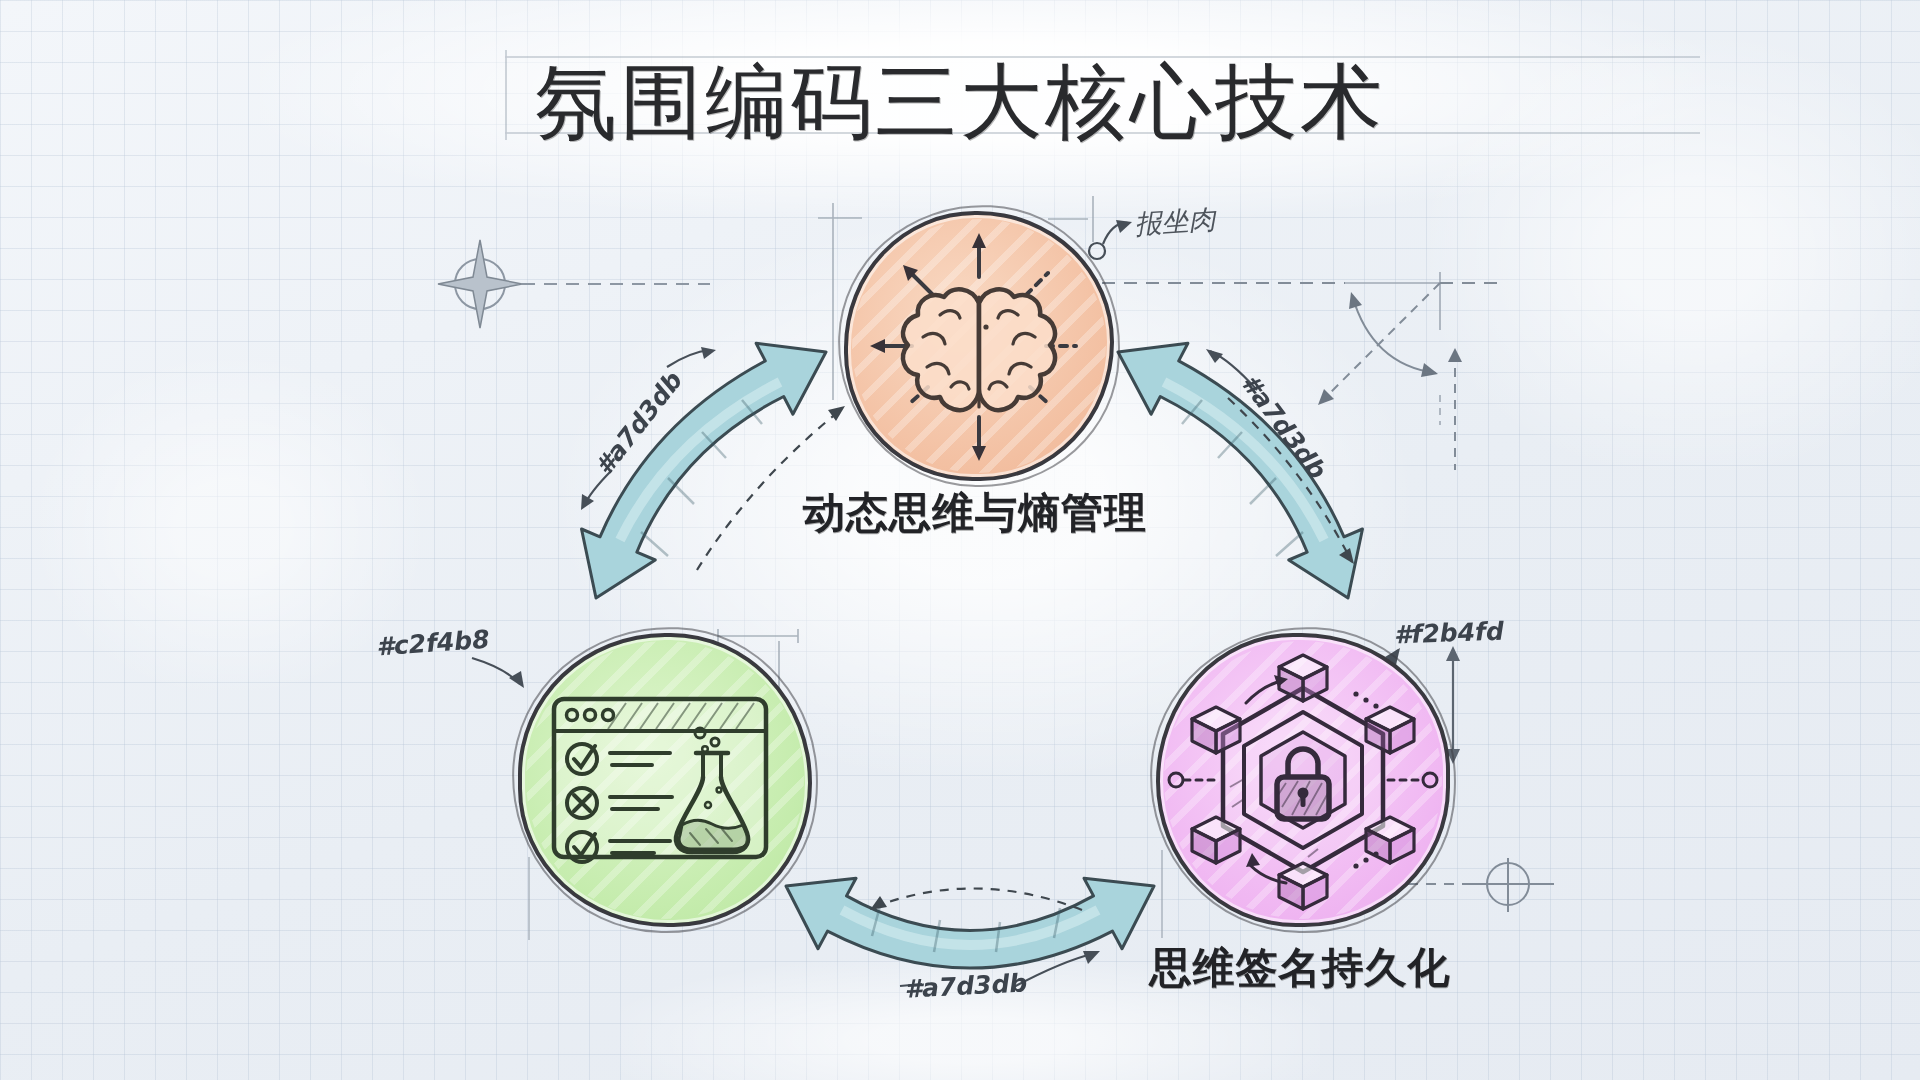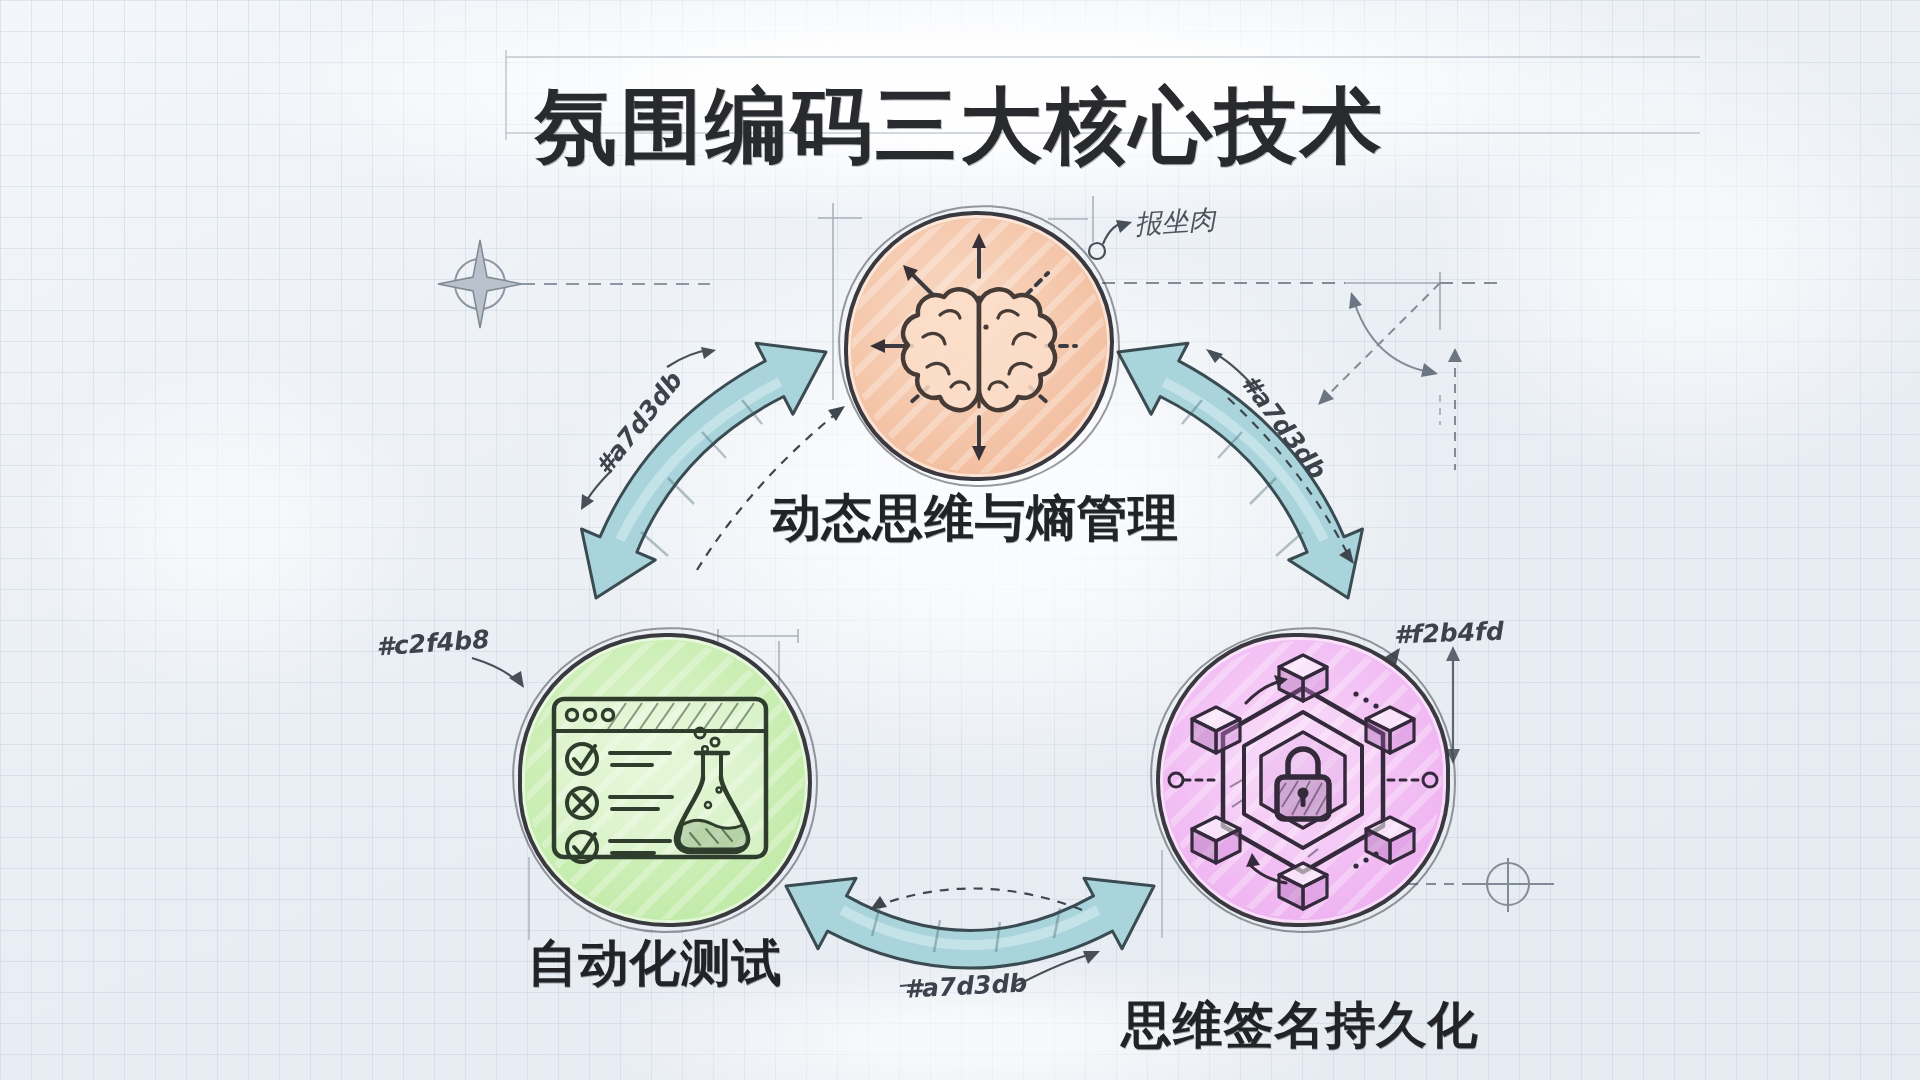--- a/index.html
+++ b/index.html
@@ -15,42 +15,42 @@
   .wash{position:absolute;pointer-events:none;}
   .w1{left:260px;top:-40px;width:1450px;height:260px;background:radial-gradient(ellipse at center,rgba(255,255,255,.96) 25%,rgba(255,255,255,0) 75%);}
   .w2{left:560px;top:220px;width:850px;height:560px;background:radial-gradient(ellipse at center,rgba(255,255,255,.8) 20%,rgba(255,255,255,0) 72%);}
   .w3{left:1430px;top:40px;width:520px;height:430px;background:radial-gradient(ellipse at center,rgba(255,255,255,.55) 20%,rgba(255,255,255,0) 75%);}
   .w4{left:40px;top:360px;width:380px;height:330px;background:radial-gradient(ellipse at center,rgba(255,255,255,.5) 20%,rgba(255,255,255,0) 75%);}
   .w5{left:620px;top:960px;width:700px;height:160px;background:radial-gradient(ellipse at center,rgba(255,255,255,.65) 20%,rgba(255,255,255,0) 78%);}
 
   .layer{position:absolute;inset:0;}
 
   .title{position:absolute;left:0;top:48px;width:100%;text-align:center;
-         font-size:82px;font-weight:700;letter-spacing:3px;color:#292a2d;
-         text-shadow:1px 1px 0 rgba(60,60,60,.35);margin-top:24px;}
+         font-size:82px;font-weight:400;letter-spacing:3px;color:#292a2d;
+         text-shadow:1px 1px 0 rgba(60,60,60,.35);}
 
   .node{position:absolute;border:4px solid #39393f;
         box-shadow:inset 0 0 0 3px rgba(255,255,255,.55);}
   .node:after{content:"";position:absolute;inset:-10px;border:2px solid rgba(55,55,62,.5);
         border-radius:52% 48% 50% 50%/49% 51% 48% 52%;transform:rotate(2deg);}
   .node .streaks{position:absolute;inset:4px;border-radius:50%;
         background:repeating-linear-gradient(135deg,rgba(255,255,255,0) 0 16px,rgba(255,255,255,.28) 16px 23px);}
   .node svg{position:relative;z-index:2;}
   .n-thinking{left:844px;top:211px;width:262px;height:262px;border-radius:49% 51% 50% 48%/51% 49% 52% 48%;
         background:radial-gradient(circle at 42% 38%,#f9d9c3 0%,#f3c0a2 68%,#eeb393 100%);}
   .n-ide{left:518px;top:633px;width:286px;height:286px;border-radius:51% 49% 48% 52%/49% 52% 50% 48%;
         background:radial-gradient(circle at 44% 40%,#def5cd 0%,#c5ecad 66%,#b8e49e 100%);}
   .n-signature{left:1156px;top:633px;width:286px;height:286px;border-radius:48% 52% 51% 49%/52% 48% 49% 51%;
         background:radial-gradient(circle at 45% 40%,#f8d6f9 0%,#f0b7f2 66%,#e9a8ec 100%);}
 
   .nodelabel{position:absolute;text-align:center;font-weight:700;color:#222327;
-        font-size:50px;letter-spacing:1px;text-shadow:.5px .5px 0 rgba(40,40,40,.4);}
+        font-size:42px;letter-spacing:1px;text-shadow:.5px .5px 0 rgba(40,40,40,.4);}
   .l-thinking{left:765px;top:485px;width:420px;}
   .l-ide{left:445px;top:930px;width:420px;line-height:1.32;}
-  .l-signature{left:1085px;top:992px;width:430px;font-family:Liberation Mono, monospace;}
+  .l-signature{left:1085px;top:940px;width:430px;font-family:Liberation Mono, monospace;}
 
   .ann{position:absolute;transform:translate(-50%,-50%);white-space:nowrap;
        font-family:"DejaVu Sans",sans-serif;font-style:italic;font-weight:600;
        font-size:25px;color:#3c434c;}
   .a-left{left:639px;top:423px;transform:translate(-50%,-50%) rotate(-52deg);}
   .a-right{left:1284px;top:427px;transform:translate(-50%,-50%) rotate(53deg);}
   .a-bottom{left:966px;top:986px;transform:translate(-50%,-50%) rotate(-3deg);}
   .a-green{left:433px;top:643px;transform:translate(-50%,-50%) rotate(-4deg);}
   .a-purple{left:1449px;top:633px;transform:translate(-50%,-50%) rotate(-2deg);}
   .a-brain{left:1175px;top:222px;transform:translate(-50%,-50%) rotate(-4deg);
@@ -313,21 +313,20 @@
           <circle cx="206" cy="223" r="2.6"></circle>
           <circle cx="216" cy="217" r="2.6"></circle>
         <polygon points="128,42 114,38 118,50"></polygon>
         <polygon points="86,230 92,216 100,228"></polygon>
       </g>
     </svg>
   </div>
 
   <div class="nodelabel l-thinking">动态思维与熵管理</div>
   <div class="nodelabel l-ide">
-    <div>自动化测试</div>
   </div>
   <div class="nodelabel l-signature">思维签名持久化</div>
 
   <div class="ann a-left">#a7d3db</div>
   <div class="ann a-right">#a7d3db</div>
   <div class="ann a-bottom">#a7d3db</div>
   <div class="ann a-green">#c2f4b8</div>
   <div class="ann a-purple">#f2b4fd</div>
   <div class="ann a-brain">报坐肉</div>
 </div>

